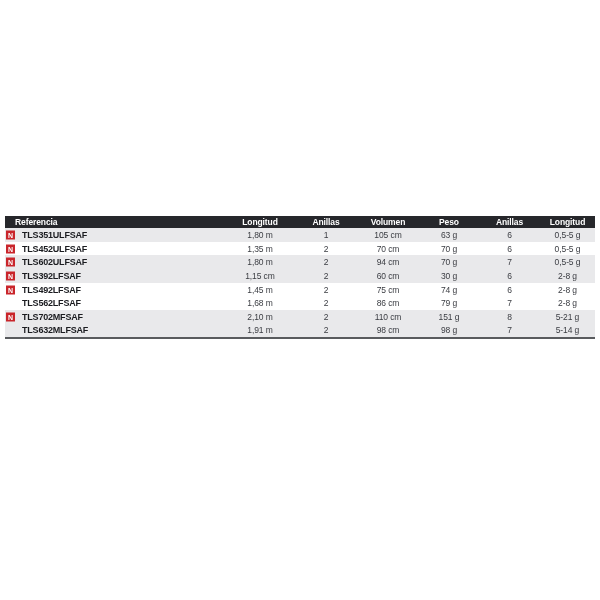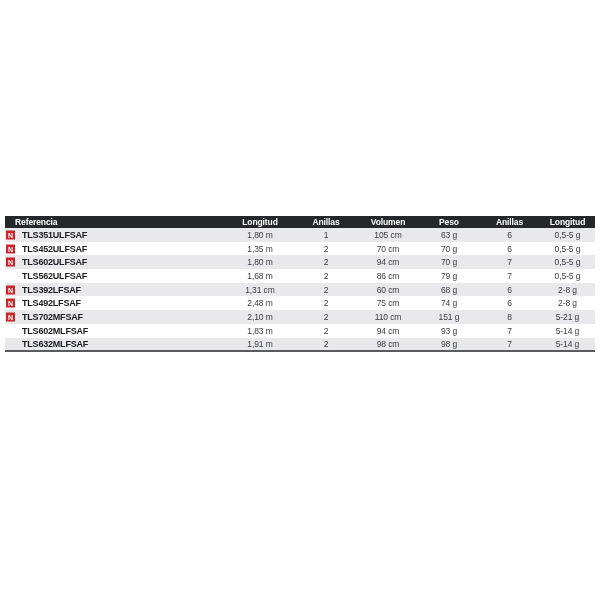--- a/index.html
+++ b/index.html
@@ -124,64 +124,55 @@
           </tr>
           <tr class="alt">
             <td class="ref-cell"><span class="badge">N</span><span>TLS602ULFSAF</span></td>
             <td>1,80 m</td>
             <td>2</td>
             <td>94 cm</td>
             <td>70 g</td>
             <td>7</td>
             <td>0,5-5 g</td>
           </tr>
+          <tr class="alt">
+            <td class="ref-cell"><span class="badge">N</span><span>TLS392LFSAF</span></td>
+            <td>1,15 cm</td>
+            <td>2</td>
+            <td>60 cm</td>
+            <td>30 g</td>
+            <td>6</td>
+            <td>2-8 g</td>
+          </tr>
           <tr>
-            <td class="ref-cell"><span>TLS562ULFSAF</span></td>
+            <td class="ref-cell"><span class="badge">N</span><span>TLS492LFSAF</span></td>
+            <td>1,45 m</td>
+            <td>2</td>
+            <td>75 cm</td>
+            <td>74 g</td>
+            <td>6</td>
+            <td>2-8 g</td>
+          </tr>
+          <tr>
+            <td class="ref-cell"><span>TLS562LFSAF</span></td>
             <td>1,68 m</td>
             <td>2</td>
             <td>86 cm</td>
             <td>79 g</td>
             <td>7</td>
-            <td>0,5-5 g</td>
-          </tr>
-          <tr class="alt">
-            <td class="ref-cell"><span class="badge">N</span><span>TLS392LFSAF</span></td>
-            <td>1,31 cm</td>
-            <td>2</td>
-            <td>60 cm</td>
-            <td>68 g</td>
-            <td>6</td>
-            <td>2-8 g</td>
-          </tr>
-          <tr>
-            <td class="ref-cell"><span class="badge">N</span><span>TLS492LFSAF</span></td>
-            <td>2,48 m</td>
-            <td>2</td>
-            <td>75 cm</td>
-            <td>74 g</td>
-            <td>6</td>
             <td>2-8 g</td>
           </tr>
           <tr class="alt">
             <td class="ref-cell"><span class="badge">N</span><span>TLS702MFSAF</span></td>
             <td>2,10 m</td>
             <td>2</td>
             <td>110 cm</td>
             <td>151 g</td>
             <td>8</td>
             <td>5-21 g</td>
-          </tr>
-          <tr>
-            <td class="ref-cell"><span>TLS602MLFSAF</span></td>
-            <td>1,83 m</td>
-            <td>2</td>
-            <td>94 cm</td>
-            <td>93 g</td>
-            <td>7</td>
-            <td>5-14 g</td>
           </tr>
           <tr class="alt">
             <td class="ref-cell"><span>TLS632MLFSAF</span></td>
             <td>1,91 m</td>
             <td>2</td>
             <td>98 cm</td>
             <td>98 g</td>
             <td>7</td>
             <td>5-14 g</td>
           </tr>

